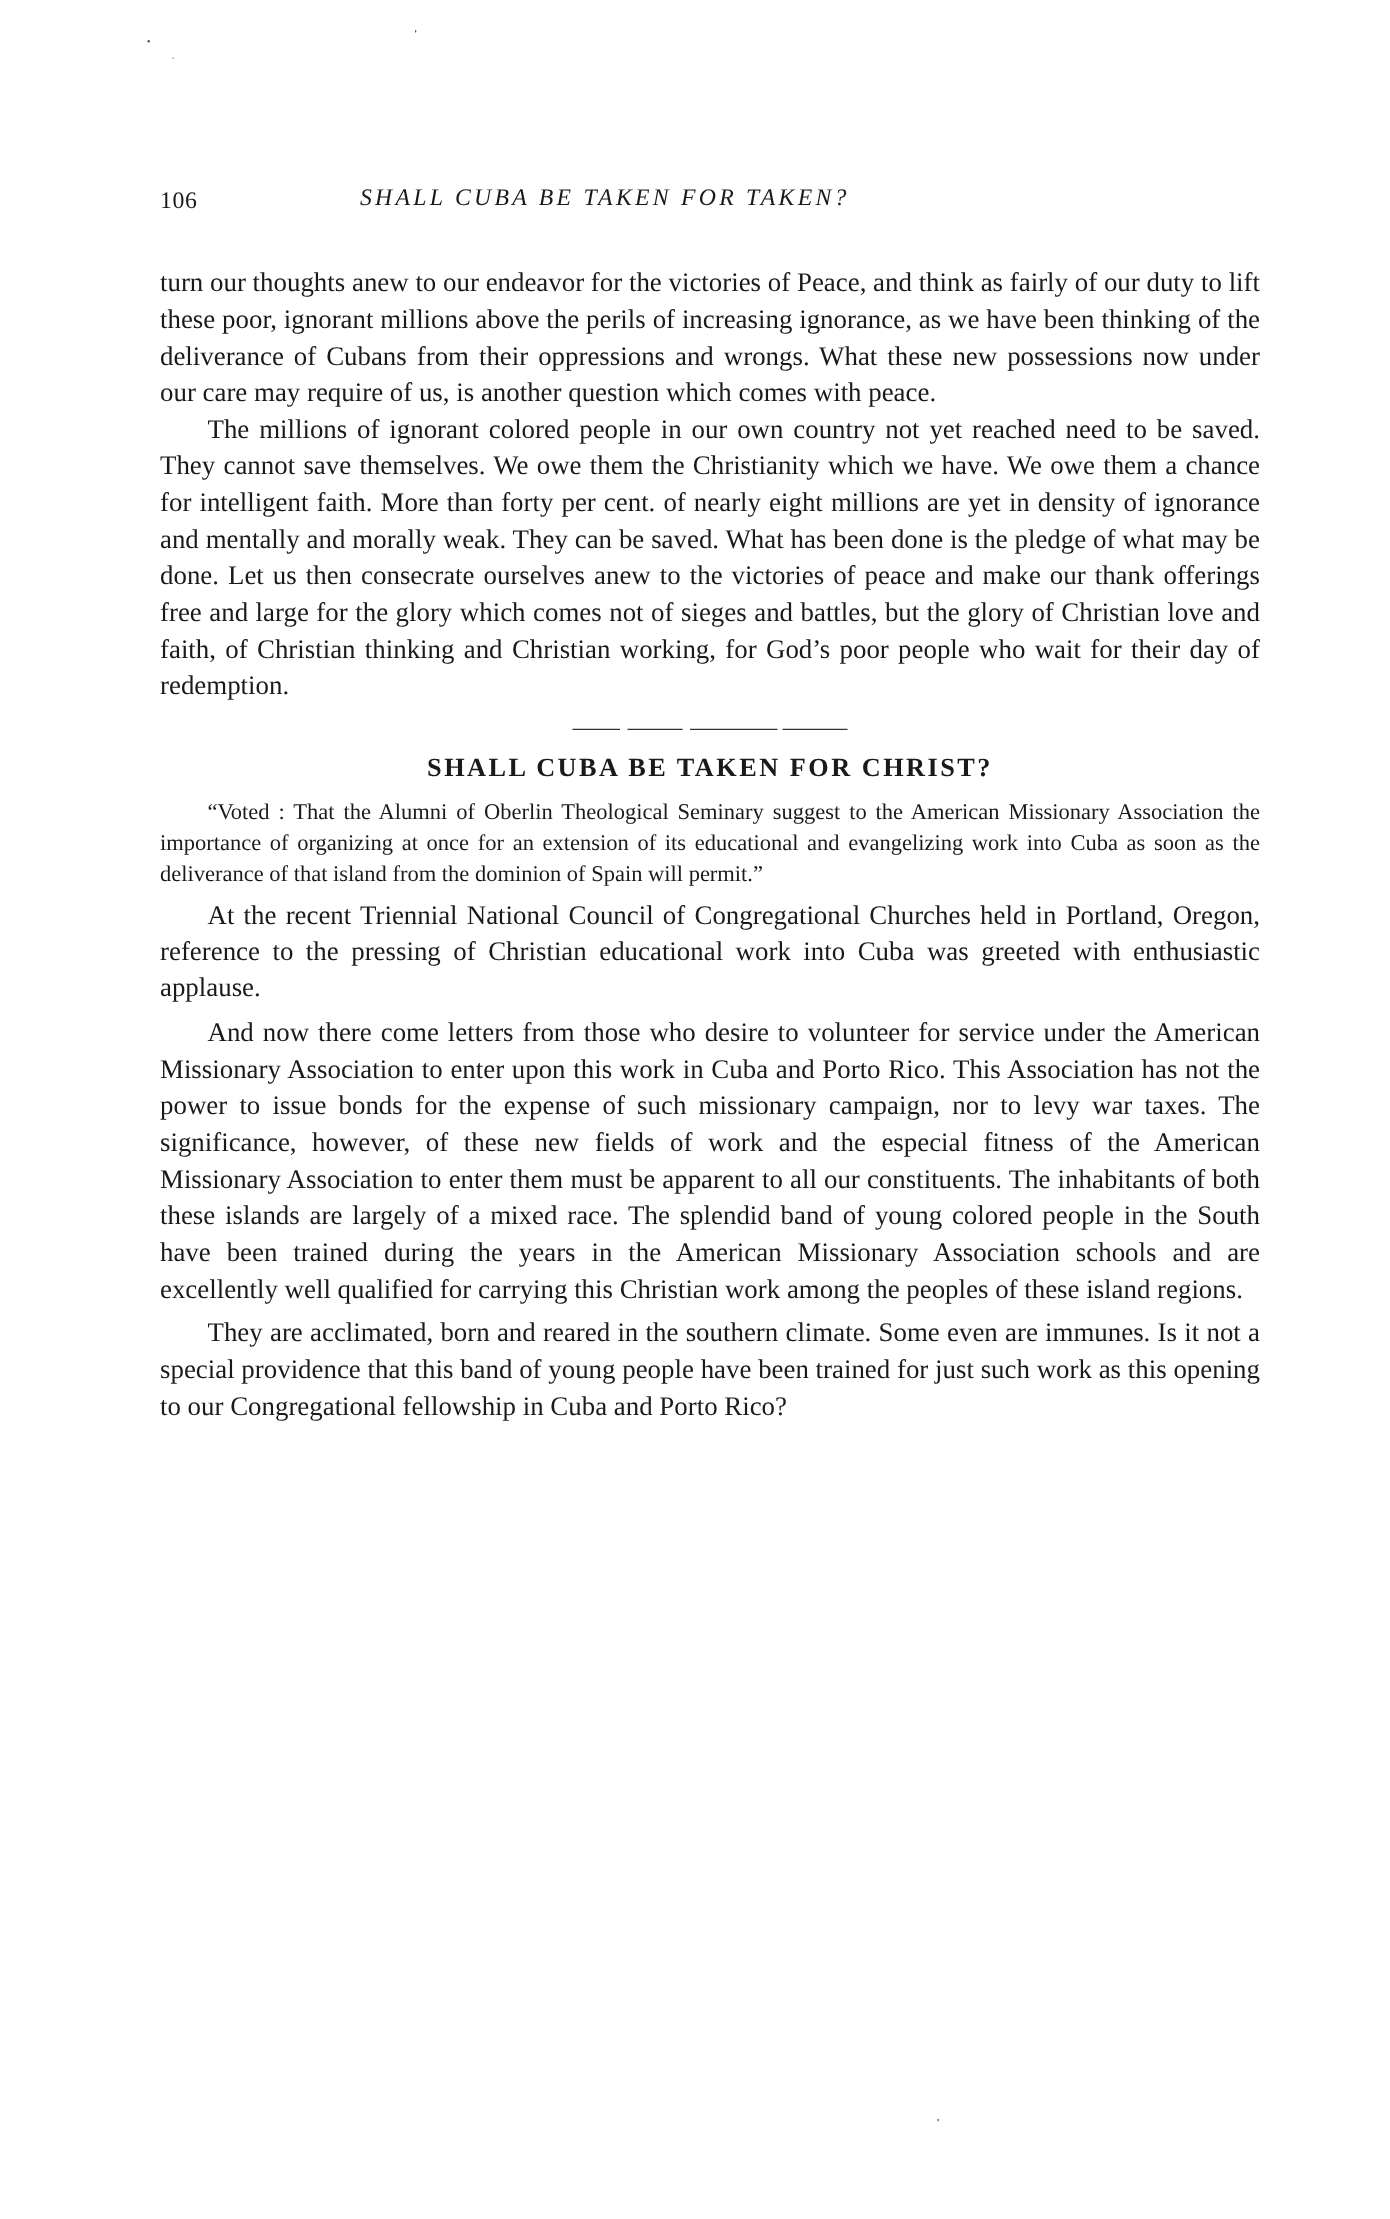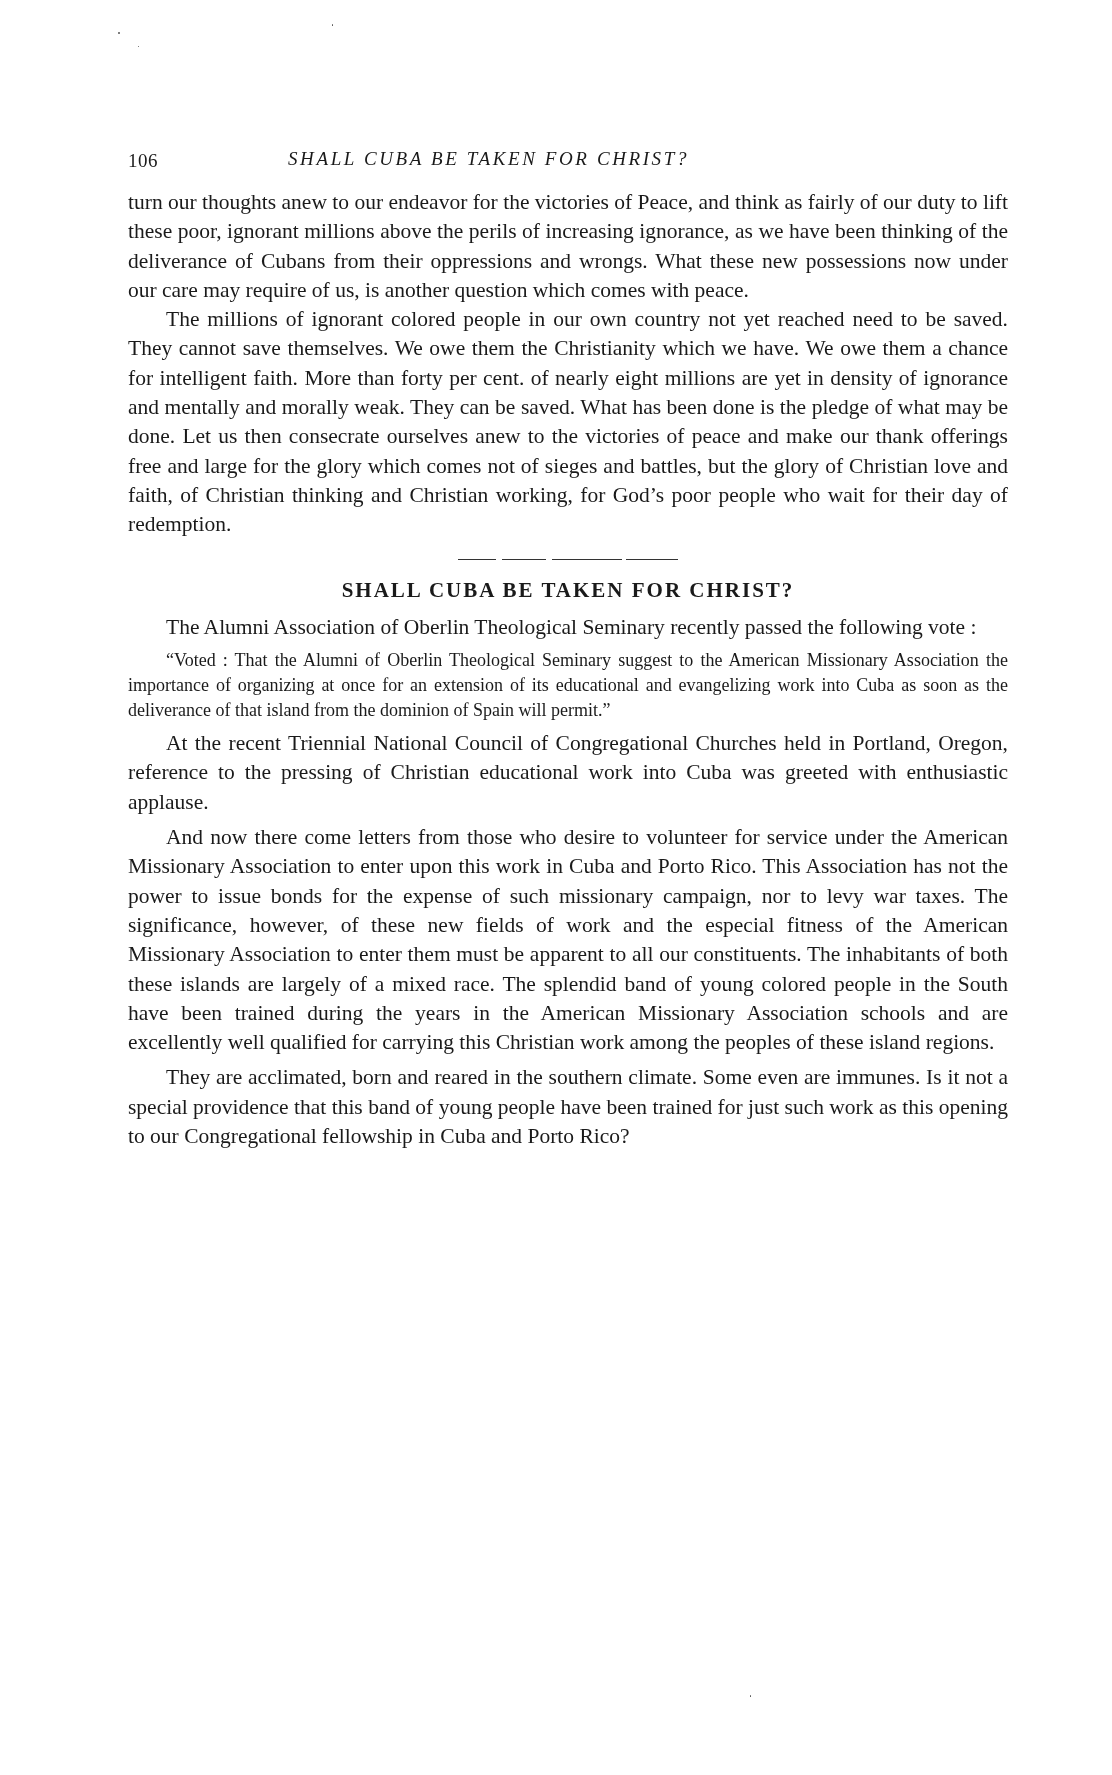--- a/index.html
+++ b/index.html
@@ -50,21 +50,21 @@
       font-style: italic;
       letter-spacing: 2.6px;
       white-space: nowrap;
     }
     .running-title b {
       font-weight: normal;
     }
     .body-text {
       position: absolute;
       left: 128px;
-      top: 188px;
+      top: 212px;
       width: 880px;
       font-size: 21.5px;
       line-height: 29.3px;
       text-align: justify;
     }
     .para {
       margin: 0;
       text-indent: 38px;
     }
     .para.first {
@@ -106,36 +106,35 @@
 
 <div class="page">
 
   <span class="speck" style="left:118px;top:32px;"></span>
   <span class="speck" style="left:138px;top:46px;width:1px;height:1px;"></span>
   <span class="speck" style="left:332px;top:24px;width:1px;height:2px;"></span>
   <span class="speck" style="left:750px;top:1695px;width:1px;height:2px;"></span>
 
   <div class="running-head">
     <span class="page-number">106</span>
-    <span class="running-title"><span>SHALL CUBA BE TAKEN </span><b>FOR</b><span> CHRIST?</span></span>
+    <span class="running-title"><span>SHALL CUBA BE TAKEN </span><b>FOR</b><span> TAKEN?</span></span>
   </div>
 
   <div class="body-text">
     <p class="para first">turn our thoughts anew to our endeavor for the victories of Peace, and think as fairly of our duty to lift these poor, ignorant millions above the perils of increasing ignorance, as we have been thinking of the deliverance of Cubans from their oppressions and wrongs. What these new possessions now under our care may require of us, is another question which comes with peace.</p>
     <p class="para">The millions of ignorant colored people in our own country not yet reached need to be saved. They cannot save themselves. We owe them the Christianity which we have. We owe them a chance for intelligent faith. More than forty per cent. of nearly eight millions are yet in density of ignorance and mentally and morally weak. They can be saved. What has been done is the pledge of what may be done. Let us then consecrate ourselves anew to the victories of peace and make our thank offerings free and large for the glory which comes not of sieges and battles, but the glory of Christian love and faith, of Christian thinking and Christian working, for God’s poor people who wait for their day of redemption.</p>
 
     <div class="divider">
       <span style="left:0;width:38px;"></span>
       <span style="left:44px;width:44px;"></span>
       <span style="left:94px;width:70px;"></span>
       <span style="left:168px;width:52px;"></span>
     </div>
 
     <h2 class="section-heading">SHALL CUBA BE TAKEN FOR CHRIST?</h2>
 
-    <p class="para">The Alumni Association of Oberlin Theological Seminary recently passed the following vote :</p>
     <p class="quote">“Voted : That the Alumni of Oberlin Theological Seminary suggest to the American Missionary Association the importance of organizing at once for an extension of its educational and evangelizing work into Cuba as soon as the deliverance of that island from the dominion of Spain will permit.”</p>
     <p class="para after-gap">At the recent Triennial National Council of Congregational Churches held in Portland, Oregon, reference to the pressing of Christian educational work into Cuba was greeted with enthusiastic applause.</p>
     <p class="para after-gap">And now there come letters from those who desire to volunteer for service under the American Missionary Association to enter upon this work in Cuba and Porto Rico. This Association has not the power to issue bonds for the expense of such missionary campaign, nor to levy war taxes. The significance, however, of these new fields of work and the especial fitness of the American Missionary Association to enter them must be apparent to all our constituents. The inhabitants of both these islands are largely of a mixed race. The splendid band of young colored people in the South have been trained during the years in the American Missionary Association schools and are excellently well qualified for carrying this Christian work among the peoples of these island regions.</p>
     <p class="para after-gap">They are acclimated, born and reared in the southern climate. Some even are immunes. Is it not a special providence that this band of young people have been trained for just such work as this opening to our Congregational fellowship in Cuba and Porto Rico?</p>
   </div>
 
 </div>
 
 </body></html>

